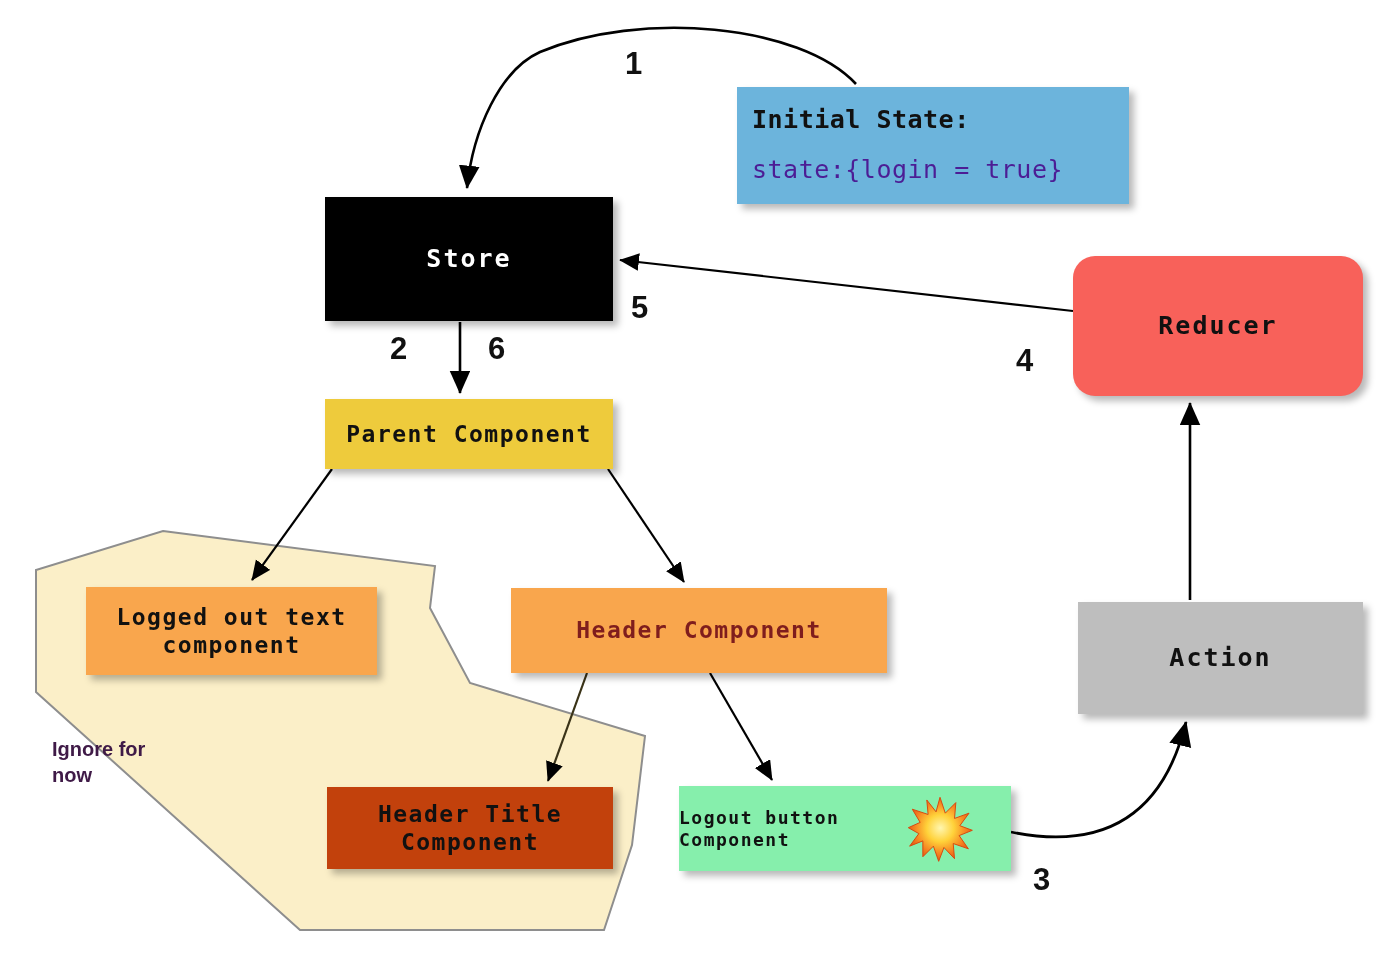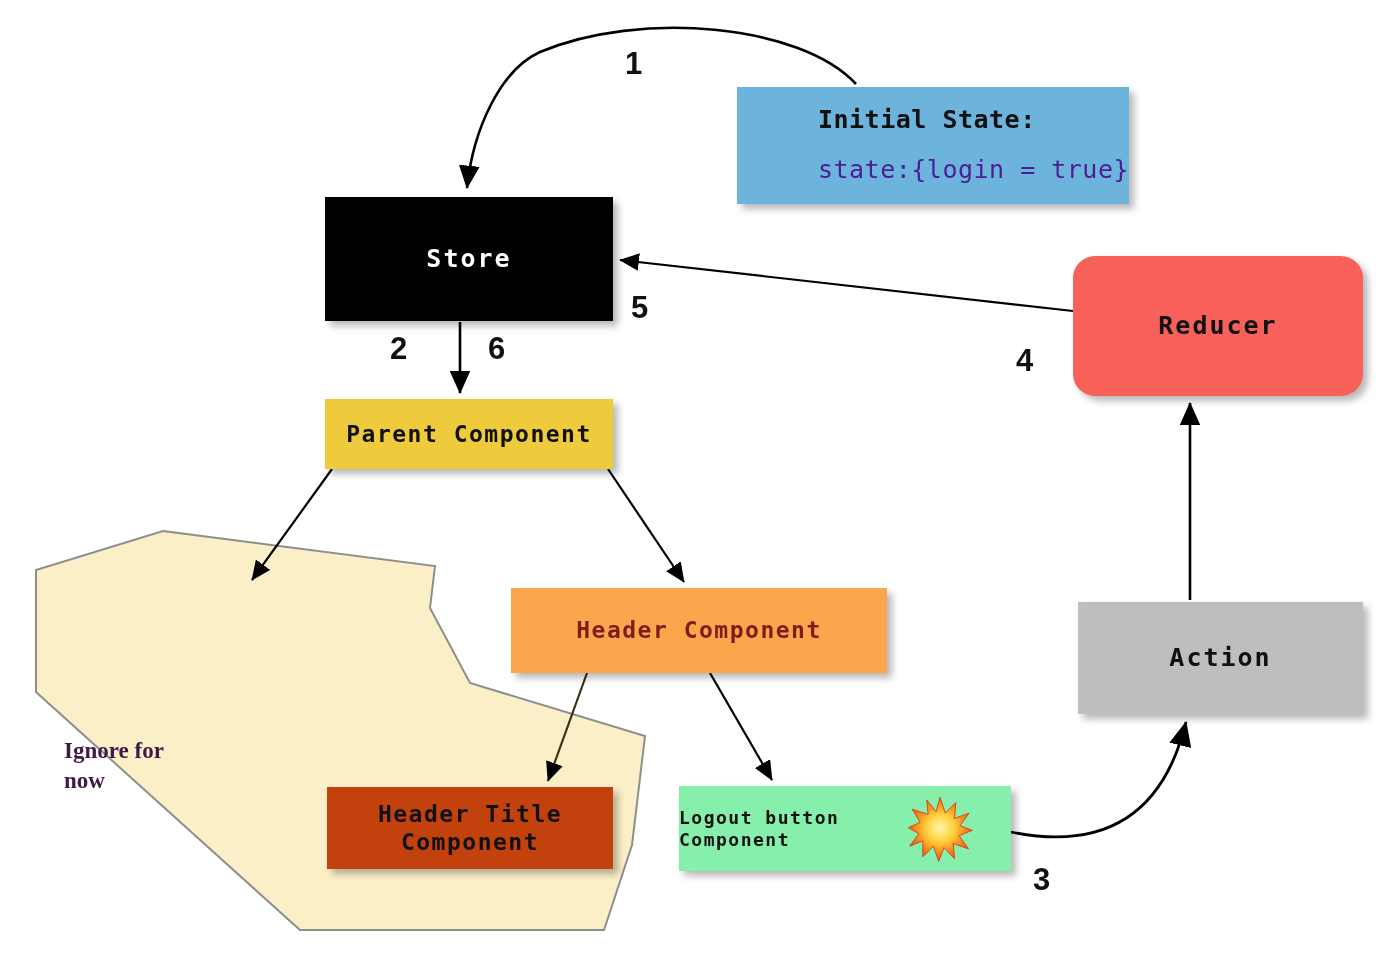--- a/index.html
+++ b/index.html
@@ -32,21 +32,21 @@
     font-family: "DejaVu Sans Mono", monospace;
     font-weight: bold;
     line-height: 1.22;
     box-shadow: 5px 5px 7px rgba(0,0,0,0.28);
     box-sizing: border-box;
     white-space: pre-line;
   }
   .node-initial-state {
     left: 737px; top: 87px; width: 392px; height: 117px;
     background: #6CB4DC;
-    justify-content: flex-end;
+    justify-content: flex-start;
     align-items: center;
     padding-left: 15px;
     text-align: left;
   }
   .initial-state-lines { display: block; }
   .initial-state-title {
     display: block;
     font-weight: bold;
     font-size: 25px;
     color: #111111;
@@ -135,25 +135,25 @@
   }
   .num-label {
     position: absolute;
     font-family: "Liberation Sans", sans-serif;
     font-weight: bold;
     font-size: 31px;
     color: #111111;
   }
   .ignore-note {
     position: absolute;
-    left: 64px; top: 736px;
+    left: 52px; top: 736px;
     width: 200px;
-    font-family: Liberation Serif, serif;
-    font-weight: bold;
-    font-size: 23px;
+    font-family: Liberation Sans, sans-serif;
+    font-weight: bold;
+    font-size: 20px;
     line-height: 1.3;
     color: #3F1A47;
     white-space: pre-line;
   }
 </style>
 </head>
 <body>
 
 <div id="canvas">
 
@@ -209,20 +209,24 @@
   </div>
 
   <div class="node node-action">
     <span>Action</span>
   </div>
 
   <div class="node node-parent">
     <span>Parent Component</span>
   </div>
 
+  <div class="node node-logged-out">
+    <span>Logged out text
+component</span>
+  </div>
 
   <div class="node node-header-comp">
     <span>Header Component</span>
   </div>
 
   <div class="node node-header-title">
     <span>Header Title
 Component</span>
   </div>
 

